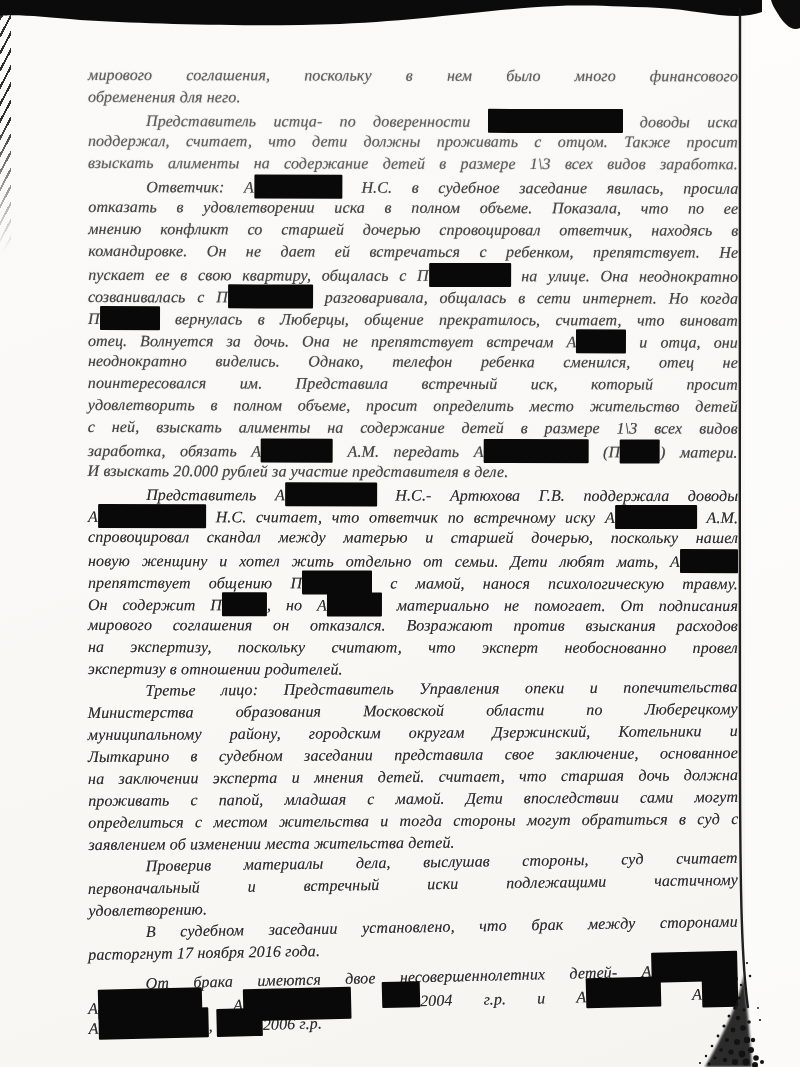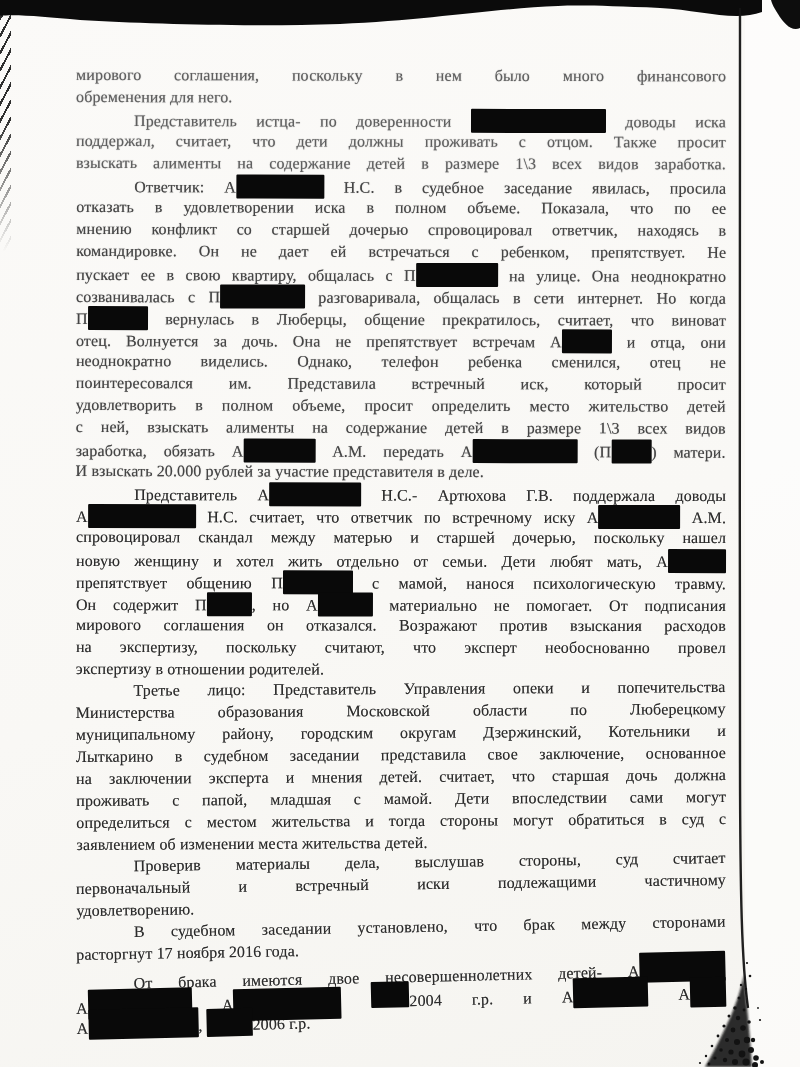--- a/index.html
+++ b/index.html
@@ -15,22 +15,22 @@
   .left-hatch{
     position:absolute;left:0;top:0;width:11px;height:262px;
     background:repeating-linear-gradient(118deg,
       rgba(18,18,18,0.88) 0px,rgba(18,18,18,0.88) 2px,
       rgba(0,0,0,0) 2px,rgba(0,0,0,0) 8px);
     -webkit-mask-image:linear-gradient(to bottom,#000 45%,transparent 96%);
     mask-image:linear-gradient(to bottom,#000 45%,transparent 96%);
   }
   .artifact-svg{position:absolute;left:0;top:0;pointer-events:none;}
   .doc-text{
-    position:absolute;left:76px;top:64px;width:650px;
-    font-size:16px;line-height:22px;letter-spacing:0.12px;color:#2e2e2e;
+    position:absolute;left:88px;top:64px;width:650px;
+    font-size:16px;line-height:22px;letter-spacing:0.12px;color:#2e2e2e;font-style:italic;
   }
   .block{transform-origin:0 50%;}
   .block.faint{color:#5f5f5f;text-shadow:0 0 1.1px rgba(140,140,140,0.95);}
   .block.mid{color:#454545;text-shadow:0 0 0.8px rgba(105,105,105,0.8);}
   .block.dark{color:#2c2c2c;text-shadow:0 0 0.45px rgba(80,80,80,0.65);}
   .line{height:22px;}
   .line.jl{text-align:justify;text-align-last:justify;}
   .line.indent{padding-left:58px;}
   .redact{
     display:inline-block;background:#090909;height:24px;

